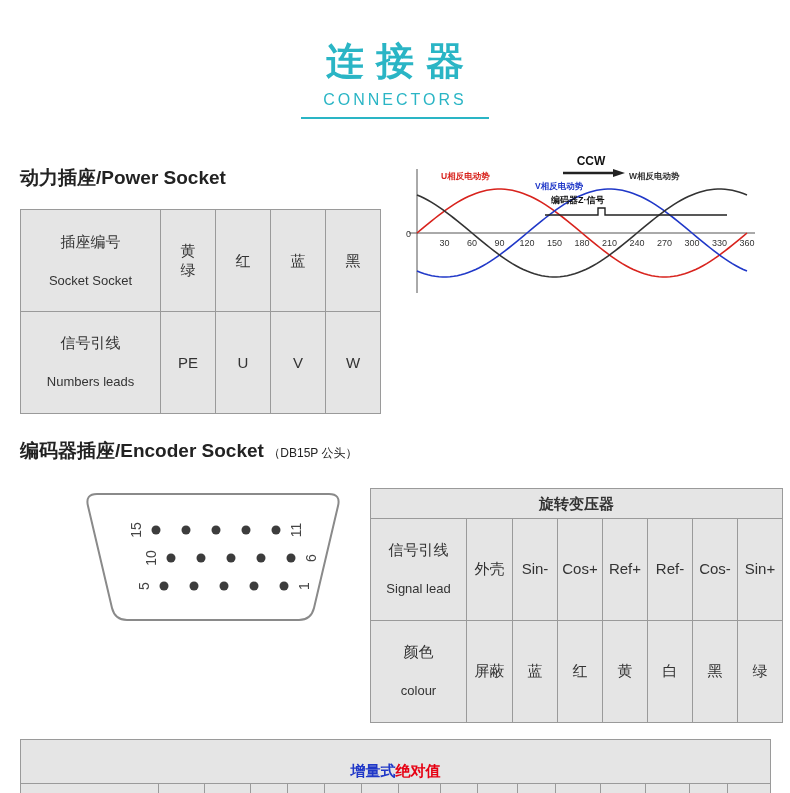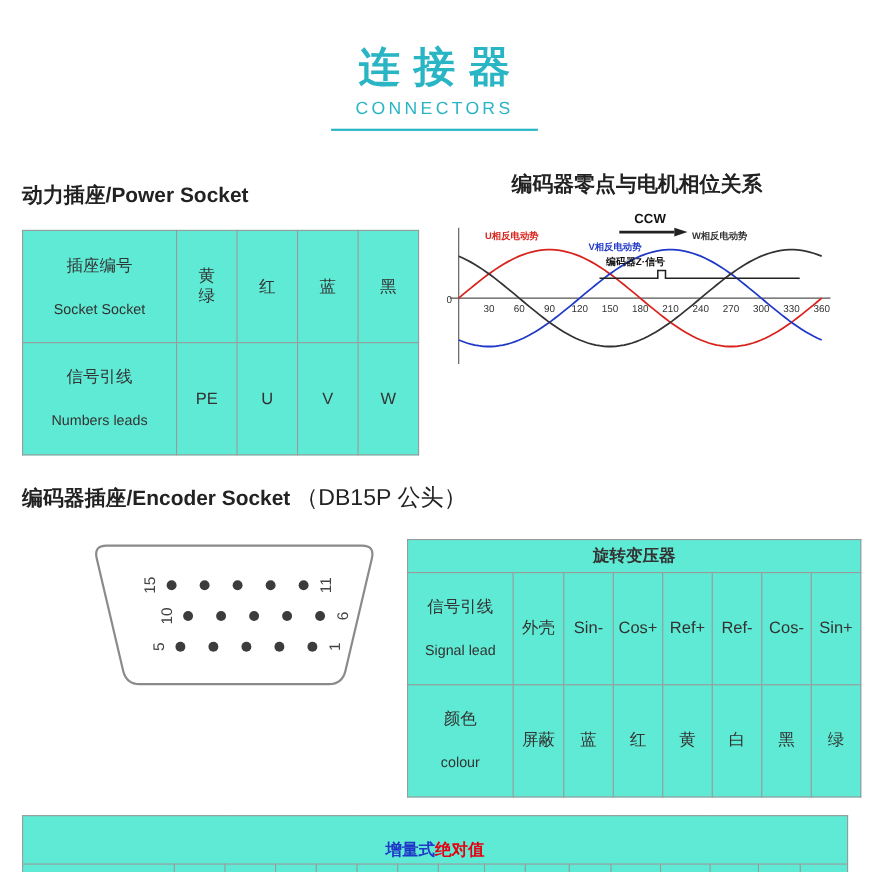--- a/index.html
+++ b/index.html
@@ -13,31 +13,31 @@
   .title{font-size:38px;font-weight:bold;color:var(--accent,#2ab5c5);letter-spacing:12px;margin:0 0 0 12px;}
   .subtitle{font-size:16px;font-weight:normal;color:var(--accent,#2ab5c5);letter-spacing:3px;margin-top:4px;}
   .divider{width:188px;height:2px;background:var(--accent,#2ab5c5);margin:8px auto 0;}
   
   .section1{display:flex;padding:26px 20px 0;}
   .ps-col{width:368px;}
   .sec-heading{font-size:19px;font-weight:bold;color:#222;margin:20px 0 18px;}
   .chart-col{flex:1;text-align:center;}
   .chart-heading{font-size:19px;font-weight:bold;color:#222;margin:10px 0 2px;}
   
-  table.tbl{border-collapse:collapse;table-layout:fixed;background:#5eead4;}
+  table.tbl{border-collapse:collapse;table-layout:fixed;background:#e5e5e5;}
   .tbl td{border:1px solid #9a9a9a;text-align:center;vertical-align:middle;
           font-size:15px;color:#333;padding:2px;white-space:pre-line;line-height:1.3;}
   .label-cell .cn{font-size:15px;}
   .label-cell .en{font-size:13px;margin-top:2px;}
   .power-table{width:360px;}
   .power-table tr{height:57px;}
   
   .section2{padding:24px 20px 0;}
   .enc-heading-main{font-size:19px;font-weight:bold;color:#222;}
-  .enc-heading-suffix{font-size:21px;font-weight:500;color:#222;}
+  .enc-heading-suffix{font-size:12px;font-weight:500;color:#222;}
   
   .section3{display:flex;padding:10px 20px 0;align-items:flex-start;}
   .db15-wrap{width:350px;padding-left:28px;padding-top:8px;box-sizing:border-box;}
   .resolver-table{width:412px;margin-left:auto;margin-top:14px;}
   .resolver-table tr.title-row{height:30px;}
   .resolver-table tr.data{height:50px;}
   .resolver-title-cell{text-align:left;padding-left:56px;color:var(--blue,#2038c8);font-weight:bold;font-size:15px;}
   
   .bottom{padding:16px 20px 0;}
   .enc-table{width:750px;}
@@ -102,21 +102,20 @@
         <td>PE</td>
         <td>U</td>
         <td>V</td>
         <td>W</td>
       </tr>
     </tbody>
       </table>
   </div>
 
   <div class="chart-col">
-    <h2 class="chart-heading">编码器零点与电机相位关系</h2>
     <svg id="wave-plot" width="368" height="158" viewBox="0 0 368 158">
       <g id="axis-layer">
         <line class="axis" x1="14" y1="88" x2="360" y2="88"></line>
         <line class="axis" x1="22" y1="24" x2="22" y2="148"></line>
       </g>
       <g id="wave-layer">
           <path d="M22.0 88.0 L25.7 84.9 L29.3 81.9 L33.0 78.9 L36.7 75.9 L40.3 73.0 L44.0 70.1 L47.7 67.3 L51.3 64.7 L55.0 62.1 L58.7 59.7 L62.3 57.4 L66.0 55.3 L69.7 53.3 L73.3 51.5 L77.0 49.9 L80.7 48.5 L84.3 47.2 L88.0 46.2 L91.7 45.3 L95.3 44.7 L99.0 44.2 L102.7 44.0 L106.3 44.0 L110.0 44.2 L113.7 44.7 L117.3 45.3 L121.0 46.2 L124.7 47.2 L128.3 48.5 L132.0 49.9 L135.7 51.5 L139.3 53.3 L143.0 55.3 L146.7 57.4 L150.3 59.7 L154.0 62.1 L157.7 64.7 L161.3 67.3 L165.0 70.1 L168.7 73.0 L172.3 75.9 L176.0 78.9 L179.7 81.9 L183.3 84.9 L187.0 88.0 L190.7 91.1 L194.3 94.1 L198.0 97.1 L201.7 100.1 L205.3 103.0 L209.0 105.9 L212.7 108.7 L216.3 111.3 L220.0 113.9 L223.7 116.3 L227.3 118.6 L231.0 120.7 L234.7 122.7 L238.3 124.5 L242.0 126.1 L245.7 127.5 L249.3 128.8 L253.0 129.8 L256.7 130.7 L260.3 131.3 L264.0 131.8 L267.7 132.0 L271.3 132.0 L275.0 131.8 L278.7 131.3 L282.3 130.7 L286.0 129.8 L289.7 128.8 L293.3 127.5 L297.0 126.1 L300.7 124.5 L304.3 122.7 L308.0 120.7 L311.7 118.6 L315.3 116.3 L319.0 113.9 L322.7 111.3 L326.3 108.7 L330.0 105.9 L333.7 103.0 L337.3 100.1 L341.0 97.1 L344.7 94.1 L348.3 91.1 L352.0 88.0" fill="none" stroke="#d8231d" stroke-width="1.6"></path>
           <path d="M22.0 126.1 L25.7 127.5 L29.3 128.8 L33.0 129.8 L36.7 130.7 L40.3 131.3 L44.0 131.8 L47.7 132.0 L51.3 132.0 L55.0 131.8 L58.7 131.3 L62.3 130.7 L66.0 129.8 L69.7 128.8 L73.3 127.5 L77.0 126.1 L80.7 124.5 L84.3 122.7 L88.0 120.7 L91.7 118.6 L95.3 116.3 L99.0 113.9 L102.7 111.3 L106.3 108.7 L110.0 105.9 L113.7 103.0 L117.3 100.1 L121.0 97.1 L124.7 94.1 L128.3 91.1 L132.0 88.0 L135.7 84.9 L139.3 81.9 L143.0 78.9 L146.7 75.9 L150.3 73.0 L154.0 70.1 L157.7 67.3 L161.3 64.7 L165.0 62.1 L168.7 59.7 L172.3 57.4 L176.0 55.3 L179.7 53.3 L183.3 51.5 L187.0 49.9 L190.7 48.5 L194.3 47.2 L198.0 46.2 L201.7 45.3 L205.3 44.7 L209.0 44.2 L212.7 44.0 L216.3 44.0 L220.0 44.2 L223.7 44.7 L227.3 45.3 L231.0 46.2 L234.7 47.2 L238.3 48.5 L242.0 49.9 L245.7 51.5 L249.3 53.3 L253.0 55.3 L256.7 57.4 L260.3 59.7 L264.0 62.1 L267.7 64.7 L271.3 67.3 L275.0 70.1 L278.7 73.0 L282.3 75.9 L286.0 78.9 L289.7 81.9 L293.3 84.9 L297.0 88.0 L300.7 91.1 L304.3 94.1 L308.0 97.1 L311.7 100.1 L315.3 103.0 L319.0 105.9 L322.7 108.7 L326.3 111.3 L330.0 113.9 L333.7 116.3 L337.3 118.6 L341.0 120.7 L344.7 122.7 L348.3 124.5 L352.0 126.1" fill="none" stroke="#2038c8" stroke-width="1.6"></path>
           <path d="M22.0 49.9 L25.7 51.5 L29.3 53.3 L33.0 55.3 L36.7 57.4 L40.3 59.7 L44.0 62.1 L47.7 64.7 L51.3 67.3 L55.0 70.1 L58.7 73.0 L62.3 75.9 L66.0 78.9 L69.7 81.9 L73.3 84.9 L77.0 88.0 L80.7 91.1 L84.3 94.1 L88.0 97.1 L91.7 100.1 L95.3 103.0 L99.0 105.9 L102.7 108.7 L106.3 111.3 L110.0 113.9 L113.7 116.3 L117.3 118.6 L121.0 120.7 L124.7 122.7 L128.3 124.5 L132.0 126.1 L135.7 127.5 L139.3 128.8 L143.0 129.8 L146.7 130.7 L150.3 131.3 L154.0 131.8 L157.7 132.0 L161.3 132.0 L165.0 131.8 L168.7 131.3 L172.3 130.7 L176.0 129.8 L179.7 128.8 L183.3 127.5 L187.0 126.1 L190.7 124.5 L194.3 122.7 L198.0 120.7 L201.7 118.6 L205.3 116.3 L209.0 113.9 L212.7 111.3 L216.3 108.7 L220.0 105.9 L223.7 103.0 L227.3 100.1 L231.0 97.1 L234.7 94.1 L238.3 91.1 L242.0 88.0 L245.7 84.9 L249.3 81.9 L253.0 78.9 L256.7 75.9 L260.3 73.0 L264.0 70.1 L267.7 67.3 L271.3 64.7 L275.0 62.1 L278.7 59.7 L282.3 57.4 L286.0 55.3 L289.7 53.3 L293.3 51.5 L297.0 49.9 L300.7 48.5 L304.3 47.2 L308.0 46.2 L311.7 45.3 L315.3 44.7 L319.0 44.2 L322.7 44.0 L326.3 44.0 L330.0 44.2 L333.7 44.7 L337.3 45.3 L341.0 46.2 L344.7 47.2 L348.3 48.5 L352.0 49.9" fill="none" stroke="#333333" stroke-width="1.6"></path>
         </g>

